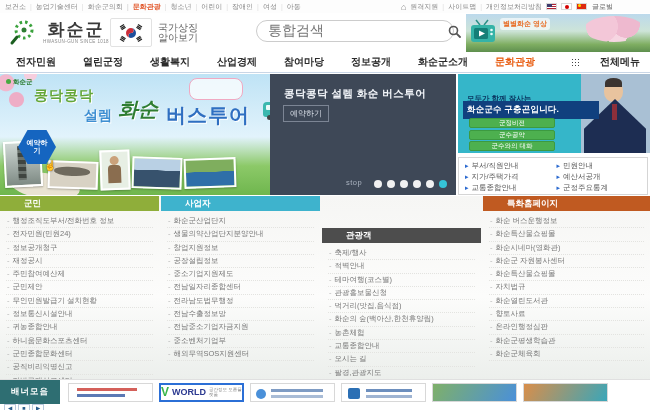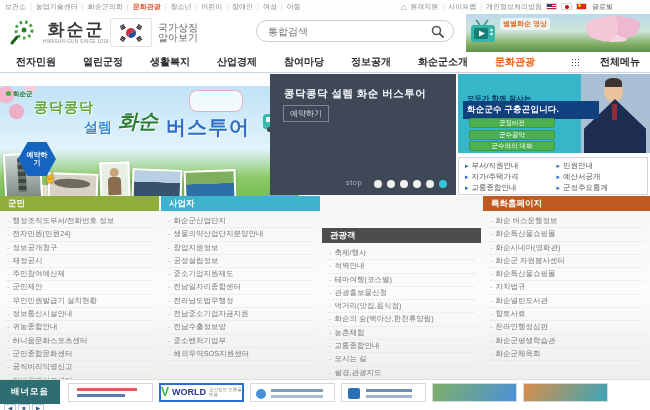--- a/index.html
+++ b/index.html
@@ -31,21 +31,21 @@
   .header{position:absolute;top:13px;left:0;width:100%;height:39px;background:#fff}
   .logo{position:absolute;left:8px;top:4px;display:flex;align-items:center;gap:5px;cursor:pointer}
   .logo-text{display:flex;flex-direction:column;align-items:center}
   .logo-name{font-size:17px;font-weight:bold;color:#3a3a3a;letter-spacing:2px;line-height:18px}
   .logo-sub{font-size:4.5px;color:#8a8a8a;letter-spacing:.4px}
   .flagcard{position:absolute;left:110px;top:5px;width:40px;height:27px;border:1px solid #e2e2e2;
             border-radius:2px;background:#fff;display:flex;align-items:center;justify-content:center}
   .symbol{position:absolute;left:158px;top:10px;font-size:10px;color:#666;line-height:9.5px;cursor:pointer}
   .search{position:absolute;left:256px;top:7px;width:198px;height:22px;border:1px solid #ccc;
           border-radius:12px;background:#fff;display:flex;align-items:center;padding:0 9px;box-sizing:border-box}
-  .search input{flex:1;border:none;outline:none;font-size:10px;color:#555;background:transparent;
+  .search input{flex:1;border:none;outline:none;font-size:14px;color:#555;background:transparent;
                 font-family:Liberation Serif, serif}
   .search-btn{border:none;background:none;padding:0;cursor:pointer;display:flex}
   .videobanner{position:absolute;left:466px;top:1px;width:184px;height:38px;overflow:hidden;cursor:pointer;
       background:linear-gradient(180deg,#bcd9ec 0%,#cde4d8 45%,#7fae62 80%,#5e8f4e 100%)}
   .vb-blossom{position:absolute;right:6px;top:2px;width:60px;height:26px;border-radius:50%;
       background:radial-gradient(circle at 30% 40%,#f3c7d8 0 35%,transparent 36%),
                  radial-gradient(circle at 70% 30%,#eeb9cf 0 30%,transparent 31%),
                  radial-gradient(circle at 55% 70%,#f6d6e2 0 28%,transparent 29%)}
   .tv-icon{position:absolute;left:4px;top:5px}
   .vb-label{position:absolute;left:34px;top:4px;font-size:7px;font-weight:bold;color:#e8702a;
@@ -57,21 +57,21 @@
   .nav ul{display:flex;list-style:none;margin:0;padding:0 0 0 16px;gap:27px}
   .nav li{font-size:10px;font-weight:bold;color:#2b2b2b;cursor:pointer;white-space:nowrap}
   .nav li.active{color:#e8590c}
   .allmenu{margin-left:auto;margin-right:10px;display:flex;align-items:center;gap:20px;
            font-size:10px;font-weight:bold;color:#2b2b2b;cursor:pointer}
   .grid-icon{width:9px;height:9px;background-image:radial-gradient(circle,#444 34%,transparent 40%);
              background-size:3px 3px}
 
   
   .hero{position:absolute;top:74px;left:0;width:100%;height:121px}
-  .hbanner{position:absolute;left:0;top:12px;width:299px;height:121px;overflow:hidden;cursor:pointer;
+  .hbanner{position:absolute;left:0;top:0;width:299px;height:121px;overflow:hidden;cursor:pointer;
      background:linear-gradient(180deg,#bfe3f5 0%,#e2f3fc 52%,#8cc968 76%,#6fb64e 100%)}
   .hb-path{position:absolute;left:10px;bottom:-4px;width:70px;height:26px;background:#e9e3d2;
            border-radius:50%;transform:rotate(8deg)}
   .hb-flowers{position:absolute;left:-8px;top:-8px;width:70px;height:56px;
       background:radial-gradient(circle at 20% 30%,#f2b7cd 0 8px,transparent 9px),
                  radial-gradient(circle at 55% 15%,#f6cede 0 6px,transparent 7px),
                  radial-gradient(circle at 35% 60%,#eeadc6 0 7px,transparent 8px)}
   .hb-bubble{position:absolute;right:56px;top:4px;width:52px;height:20px;border-radius:8px;
       background:rgba(255,255,255,.75);border:1px solid #f0a9c2}
   .hb-logo{position:absolute;left:6px;top:4px;font-size:6.5px;color:#2e7d32;font-weight:bold}
@@ -142,21 +142,21 @@
   .qlinks{position:absolute;left:0;top:83px;width:190px;height:38px;border:1px solid #d5d5d5;
        background:#fff;display:grid;grid-template-columns:1.08fr 1fr;align-content:center;
        padding:2px 6px;box-sizing:border-box}
   .qlink{font-size:7.5px;color:#555;line-height:11px;cursor:pointer;white-space:nowrap}
   .qlink::before{content:"▸";color:#2c6bd0;margin-right:3px;font-size:7px}
 
   
   .sections{position:absolute;top:196px;left:0;width:650px;height:183px;
       background:linear-gradient(180deg,#f6f6f4,#fcfcfb 55%,#ecefec)}
   .col{position:absolute;top:0;height:183px;box-sizing:border-box}
-  .col-h{height:15px;line-height:15px;color:#fff;font-size:8.5px;font-weight:bold;padding-left:8px}
+  .col-h{height:15px;line-height:15px;color:#fff;font-size:8.5px;font-weight:bold;padding-left:24px}
   .col ul{list-style:none;margin:4px 0 0;padding:0 6px}
   .col li{font-size:7.5px;color:#777;line-height:12.3px;border-bottom:1px dotted #e3e3e0;
       white-space:nowrap;overflow:hidden;cursor:pointer}
   .col li::before{content:"-";margin:0 3px 0 1px;color:#b5b5b5}
 
   
   .bstrip{position:absolute;top:379px;left:0;width:650px;height:24px;border-top:1px solid #e0e0e0;
       display:flex;align-items:center;background:#fff}
   .blabel{width:60px;height:24px;background:#2e6e72;color:#fff;font-size:8.5px;font-weight:bold;
       display:flex;align-items:center;justify-content:center;letter-spacing:1px}
@@ -367,22 +367,22 @@
       <div class="col" style="left: 161px; width: 159px;">
         <div class="col-h" style="background: rgb(62, 179, 205);">사업자</div>
         <ul>
           <li>화순군산업단지</li>
           <li>생물의약산업단지분양안내</li>
           <li>창업지원정보</li>
           <li>공장설립정보</li>
           <li>중소기업지원제도</li>
           <li>전남일자리종합센터</li>
           <li>전라남도법무행정</li>
+          <li>전남수출정보망</li>
           <li>전남중소기업자금지원</li>
-          <li>전남수출정보망</li>
           <li>중소벤처기업부</li>
           <li>해외무역SOS지원센터</li>
         </ul>
       </div>
       <div class="col" style="left: 322px; width: 159px; margin-top: 32px;">
         <div class="col-h" style="background: rgb(77, 77, 77);">관광객</div>
         <ul>
           <li>축제/행사</li>
           <li>적벽안내</li>
           <li>테마여행(코스별)</li>

